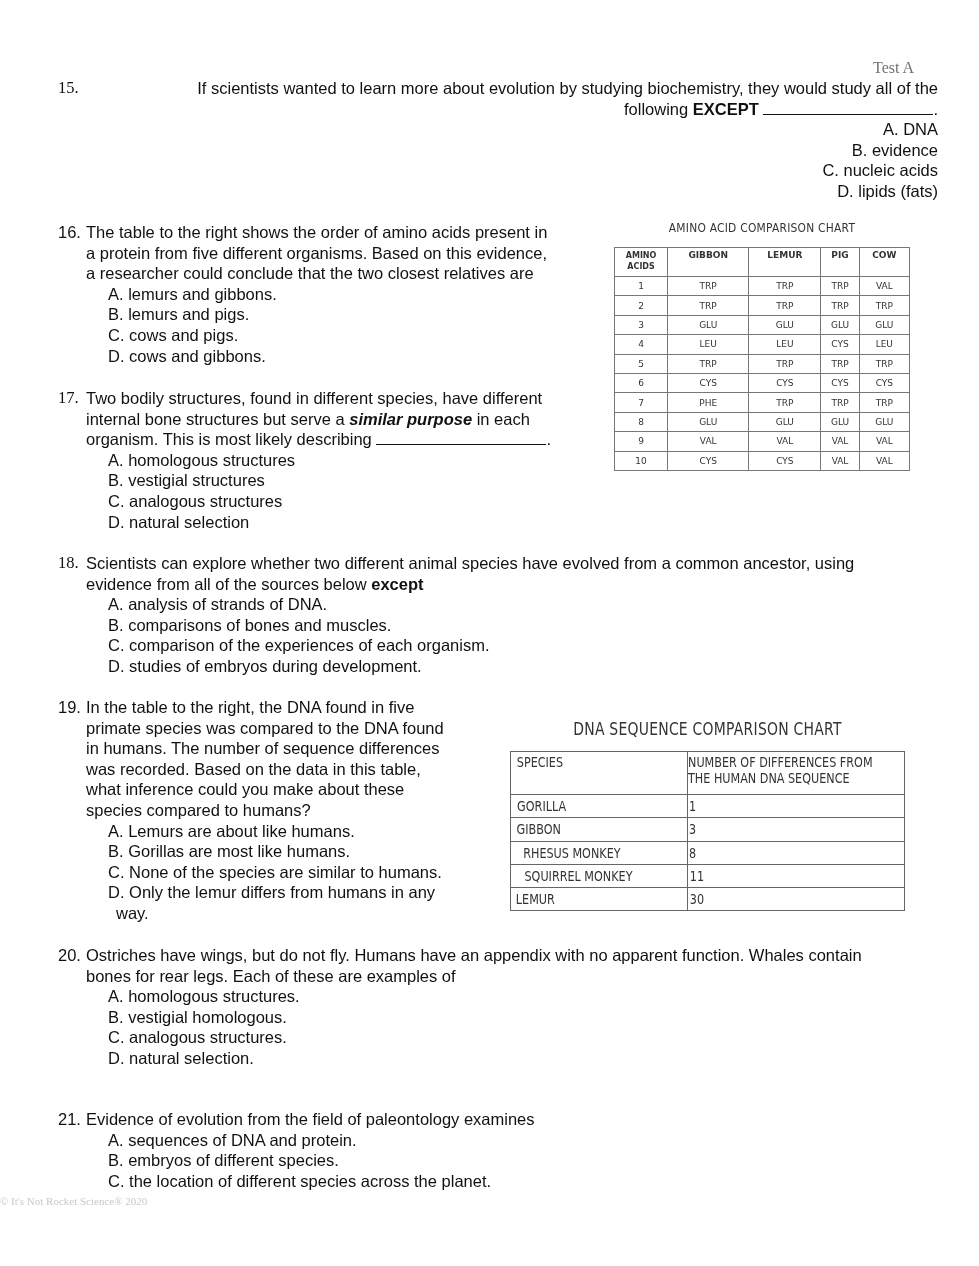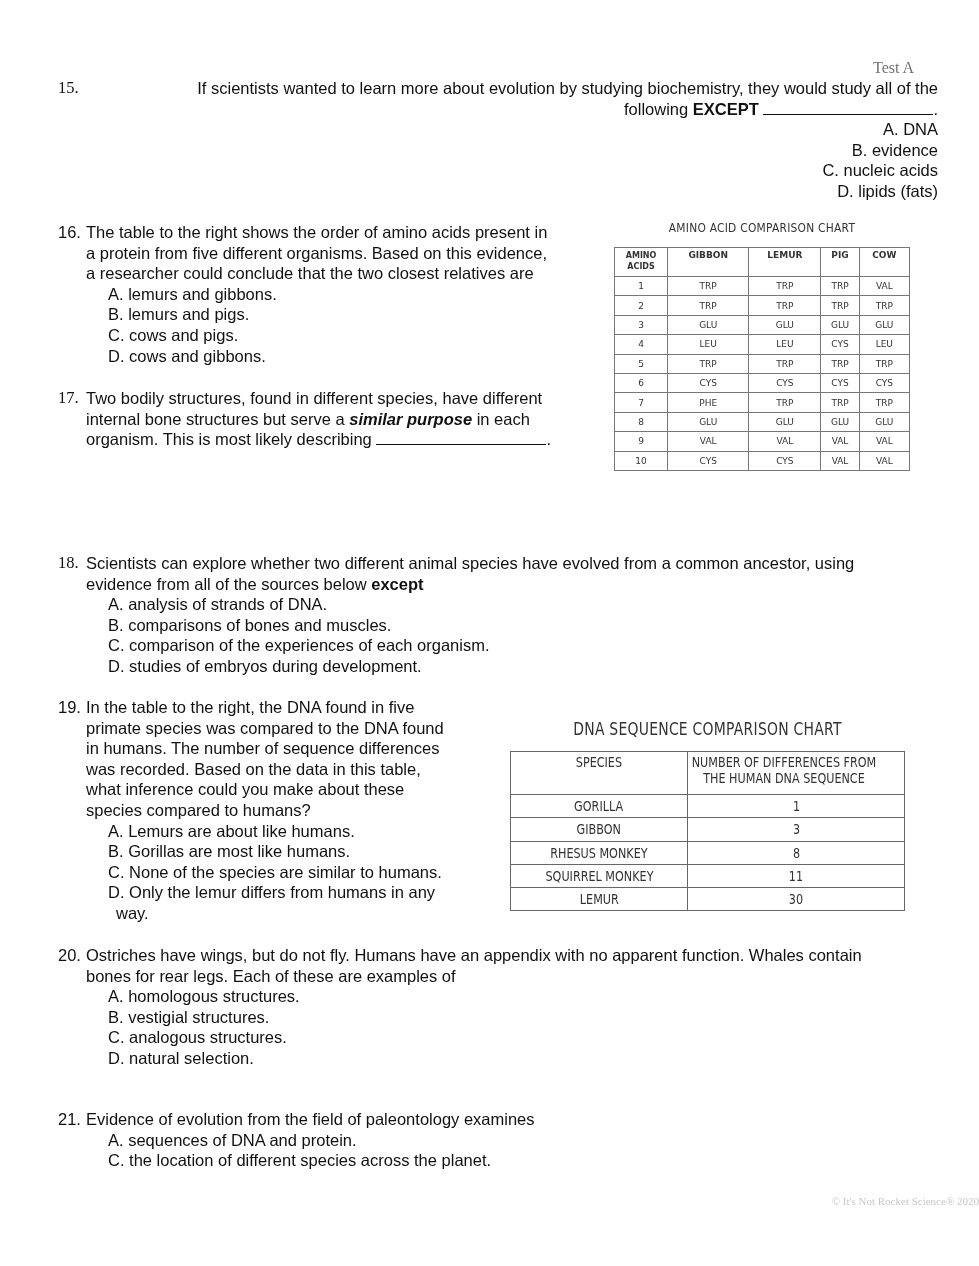--- a/index.html
+++ b/index.html
@@ -18,24 +18,24 @@
   b.bi { font-weight: bold; font-style: italic; }
 
   .chart-title { position: absolute; font-family: "DejaVu Sans", sans-serif; color: #333;
          text-align: center; letter-spacing: 0.3px; transform: scaleX(0.82); transform-origin: center; }
   table.amino { position: absolute; left: 614px; top: 247px; width: 296px; border-collapse: collapse;
          font-family: "DejaVu Sans", sans-serif; font-size: 9px; color: #333; }
   table.amino td, table.amino th { border: 1px solid #777; text-align: center; padding: 0; height: 18.4px; }
   table.amino th { font-weight: bold; font-size: 9px; height: 26px; vertical-align: top; padding-top: 2px; line-height: 11px; }
   table.dna { position: absolute; left: 510px; top: 751px; width: 395px; border-collapse: collapse;
          font-family: "DejaVu Sans", sans-serif; font-size: 14px; color: #333; }
-  table.dna td, table.dna th { border: 1.2px solid #666; text-align: center; padding: 0; height: 22.3px; }
+  table.dna td, table.dna th { border: 1.2px solid #666; text-align: left; padding: 0; height: 22.3px; }
   table.dna th { font-weight: normal; height: 40px; vertical-align: top; padding-top: 2px; line-height: 16px; }
   .cond { display: inline-block; transform: scaleX(0.8); transform-origin: center; white-space: nowrap; }
-  .footer { position: absolute; left: 0; width: 979px; top: 1195px; text-align: right;
+  .footer { position: absolute; left: 0; width: 979px; top: 1195px; text-align: left;
          font-family: "Liberation Serif", serif; font-size: 11px; color: #c8c8c8; }
 </style>
 </head>
 <body>
 
 <div class="header-right">Test A</div>
 
 <div class="q" style="top:78px; width:880px;text-align:right;">
   <span class="num serif">15.</span>
   <div class="stem">
@@ -150,20 +150,26 @@
     </tbody>
 </table>
 
 <div class="q" style="top:388px; width:540px;">
   <span class="num serif">17.</span>
   <div class="stem">
     <div>Two bodily structures, found in different species, have different</div>
     <div><span>internal bone structures but serve a </span><b class="bi">similar purpose</b><span> in each</span></div>
     <div><span>organism.  This is most likely describing </span><span class="blank" style="width:170px"></span>.</div>
   </div>
+  <div class="opts">
+    <div>A. homologous structures</div>
+    <div>B. vestigial structures</div>
+    <div>C. analogous structures</div>
+    <div>D. natural selection</div>
+  </div>
 </div>
 
 <div class="q" style="top:553px; width:880px;">
   <span class="num serif">18.</span>
   <div class="stem">
     <div>Scientists can explore whether two different animal species have evolved from a common ancestor, using</div>
     <div><span>evidence from all of the sources below </span><b>except</b></div>
   </div>
   <div class="opts">
     <div>A. analysis of strands of DNA.</div>
@@ -225,30 +231,31 @@
 </table>
 
 <div class="q" style="top:945px; width:880px;">
   <span class="num">20.</span>
   <div class="stem">
     <div>Ostriches have wings, but do not fly.  Humans have an appendix with no apparent function.  Whales contain</div>
     <div>bones for rear legs.  Each of these are examples of</div>
   </div>
   <div class="opts">
     <div>A. homologous structures.</div>
-    <div>B. vestigial structures.</div>
+    <div>B. vestigial homologous.</div>
     <div>C. analogous structures.</div>
     <div>D. natural selection.</div>
   </div>
 </div>
 
 <div class="q" style="top:1109px; width:700px;">
   <span class="num">21.</span>
   <div class="stem">
     <div>Evidence of evolution from the field of paleontology examines</div>
   </div>
   <div class="opts">
     <div>A. sequences of DNA and protein.</div>
+    <div>B. embryos of different species.</div>
     <div>C. the location of different species across the planet.</div>
   </div>
 </div>
 
 <div class="footer">© It's Not Rocket Science® 2020</div>
 
 </body></html>

